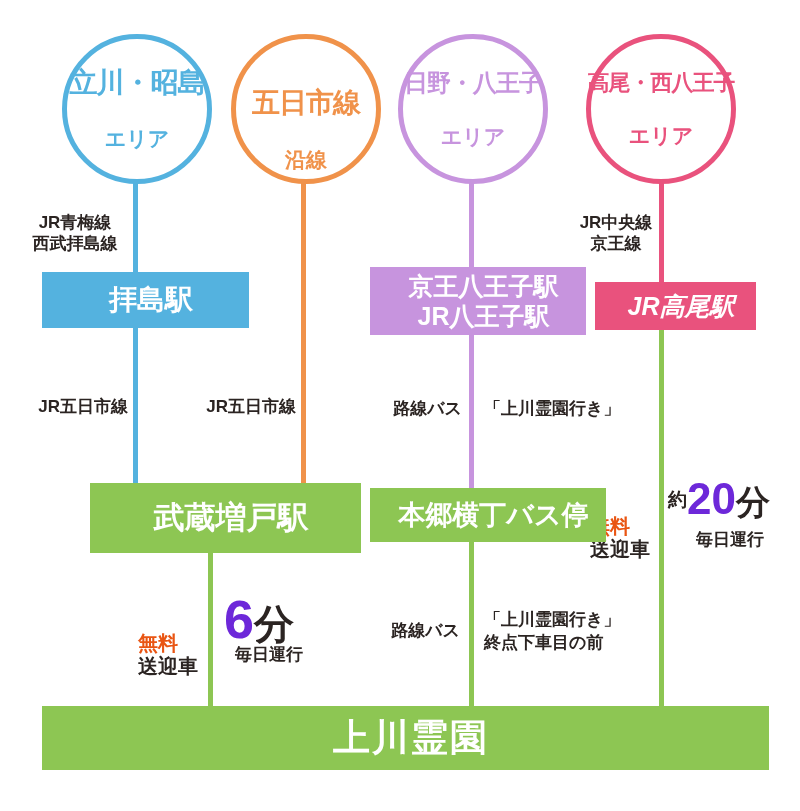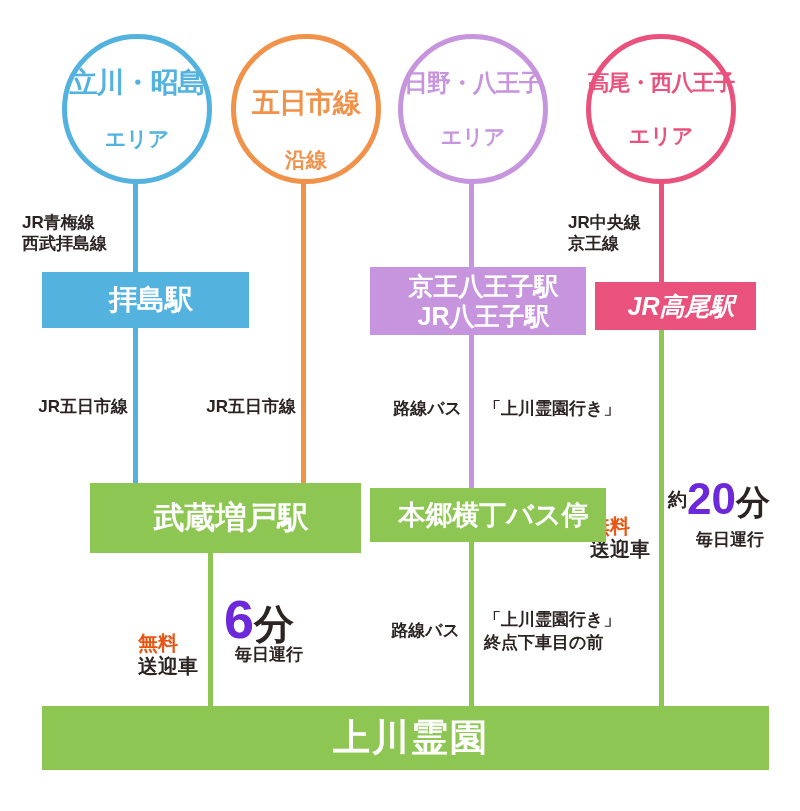--- a/index.html
+++ b/index.html
@@ -51,21 +51,21 @@
   #box-takao{left:595px;top:282px;width:150px;height:48px;background:#e9527d;font-size:25px;font-style:italic;}
   #box-masuko{left:90px;top:483px;width:260px;height:70px;background:#8dc653;font-size:31px;}
   #box-hongo{left:370px;top:488px;width:225px;height:54px;background:#8dc653;font-size:27px;}
   #bar-cemetery{left:42px;top:706px;width:716px;height:64px;background:#8dc653;font-size:37px;letter-spacing:2px;}
 
   
   .rail-label{
     position:absolute;z-index:2;font-size:17px;font-weight:600;
     line-height:21px;white-space:nowrap;
   }
-  .rail-label.center{text-align:left;}
+  .rail-label.center{text-align:center;}
   .rail-label.right{text-align:right;}
   #label-haijima-lines{left:22px;top:212px;width:106px;}
   #label-takao-lines{left:568px;top:212px;width:96px;}
   #label-itsukaichi-left{left:28px;top:396px;width:100px;}
   #label-itsukaichi-right{left:196px;top:396px;width:100px;}
   #label-bus-upper{left:362px;top:398px;width:100px;}
   #label-bus-upper-dest{left:484px;top:398px;}
   #label-bus-lower{left:360px;top:620px;width:100px;}
   #label-bus-lower-dest{left:484px;top:608px;line-height:23px;}
 

